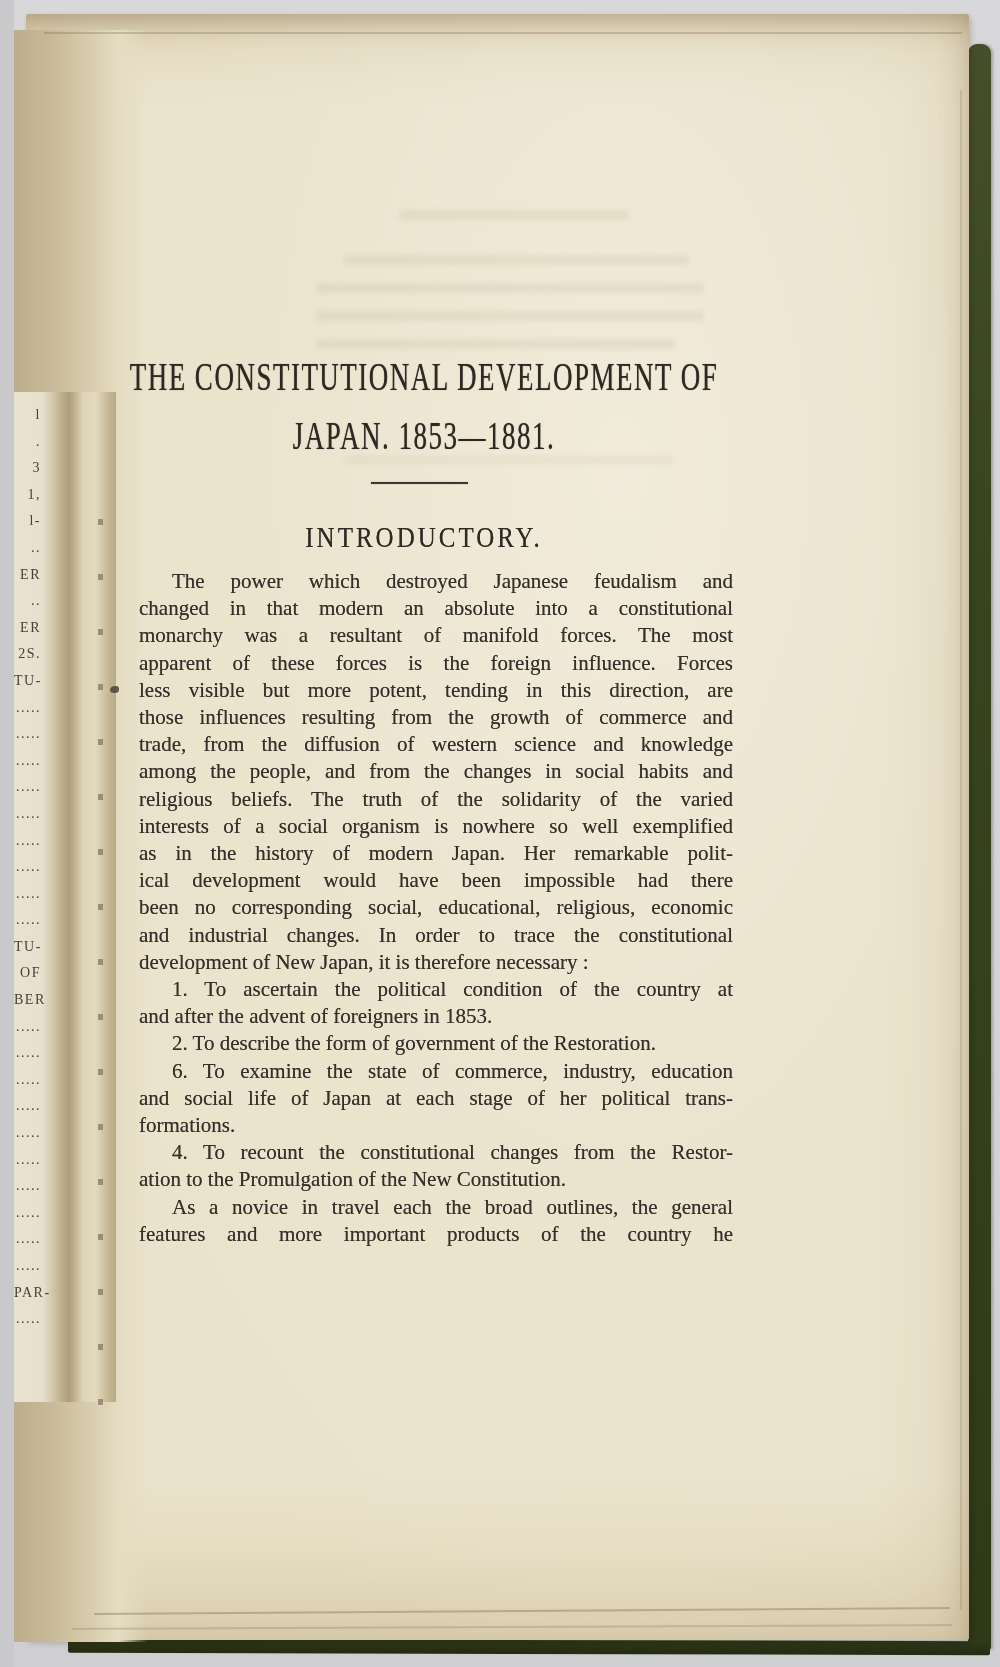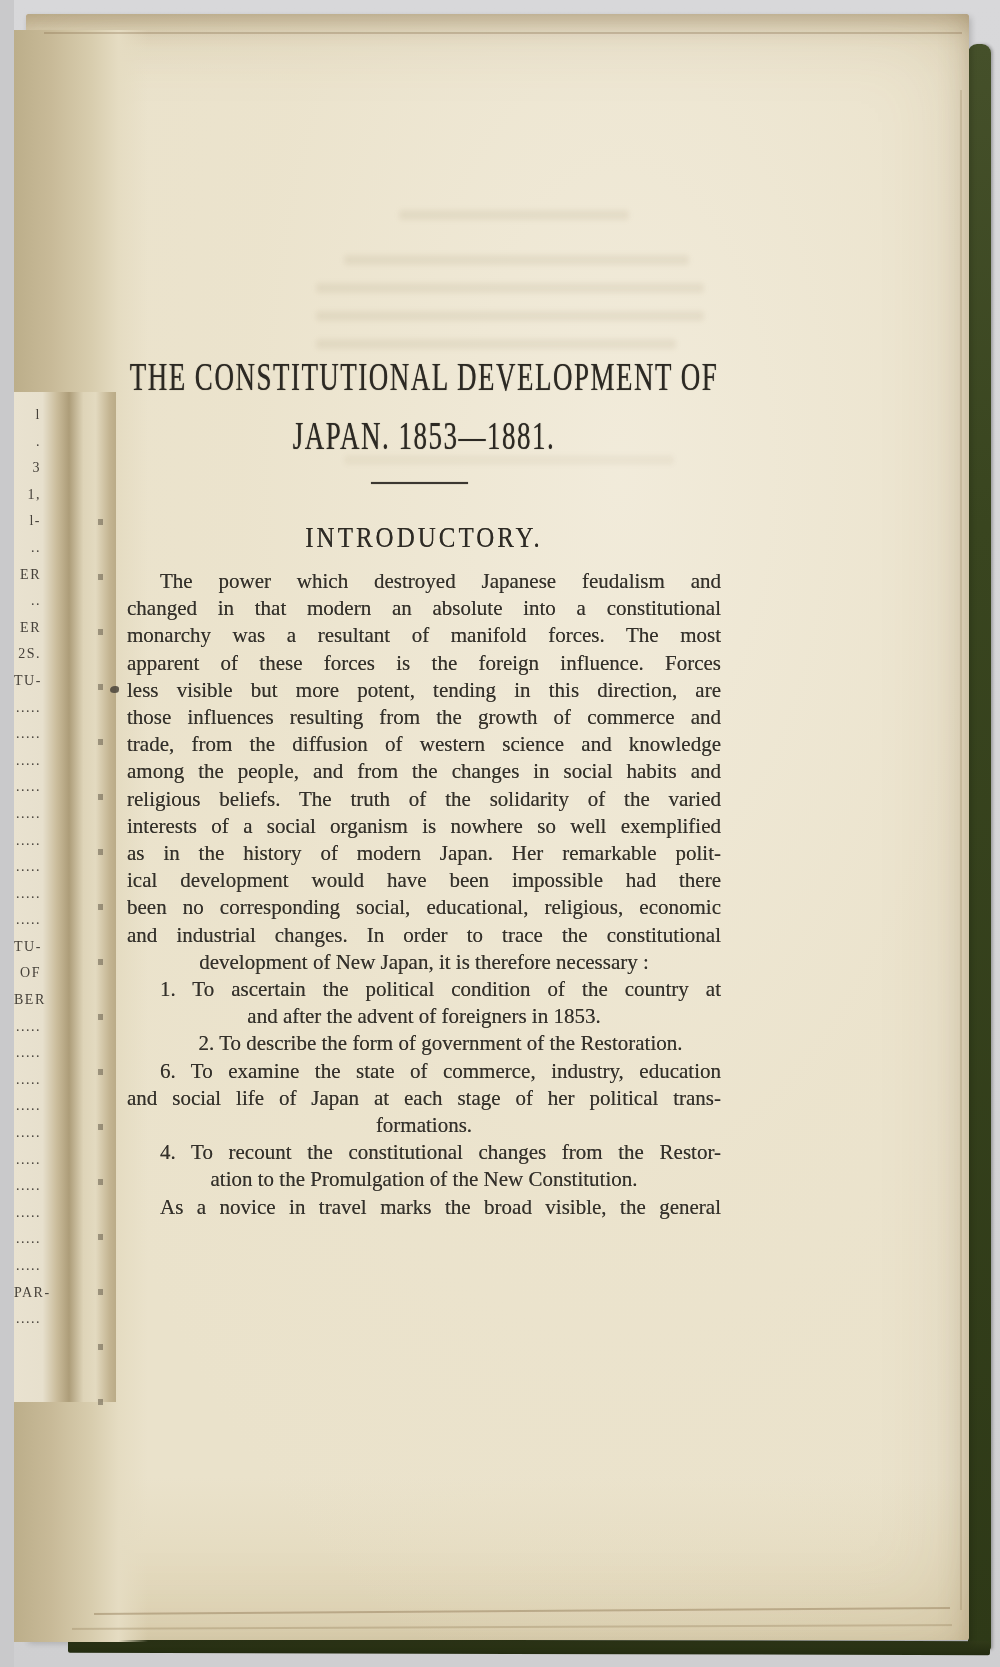--- a/index.html
+++ b/index.html
@@ -99,23 +99,23 @@
   .title-rule {
     left:357px; top:482px; width:97px; height:2px;
     background:#3b3731; box-shadow:0 0 1px rgba(59,55,49,.8);
   }
   .section-heading {
     left:113px; top:521px; width:594px; text-align:center;
     font-size:25px; letter-spacing:3px; white-space:nowrap;
     transform:scaleY(1.2); transform-origin:50% 0;
     color:#2e2b25; text-shadow:0 0 .6px rgba(46,43,37,.7);
   }
-  .body-block { left:113px; top:568px; width:594px; font-size:21px; line-height:27.2px; }
+  .body-block { left:125px; top:568px; width:594px; font-size:21px; line-height:27.2px; }
   .bline { text-align:justify; text-align-last:justify; white-space:normal; }
-  .bline.nj { text-align:center; text-align-last:auto; }
+  .bline.nj { text-align:left; text-align-last:auto; }
   .bline.ind { text-indent:33px; }
 
   
   .fragments {
     position:absolute; left:0; top:402px; width:27px;
     font-size:14px; line-height:26.6px; text-align:right;
     color:#46413a; letter-spacing:1.5px; filter:blur(.35px);
   }
   .frag { height:26.6px; overflow:visible; white-space:nowrap; }
 </style>
@@ -166,21 +166,22 @@
     <div class="bline">and industrial changes.  In order to trace the constitutional</div>
     <div class="bline nj">development of New Japan, it is therefore necessary :</div>
     <div class="bline ind">1.  To ascertain the political condition of the country at</div>
     <div class="bline nj">and after the advent of foreigners in 1853.</div>
     <div class="bline nj ind">2.  To describe the form of government of the Restoration.</div>
     <div class="bline ind">6.  To examine the state of commerce, industry, education</div>
     <div class="bline">and social life of Japan at each stage of her political trans-</div>
     <div class="bline nj">formations.</div>
     <div class="bline ind">4.  To recount the constitutional changes from the Restor-</div>
     <div class="bline nj">ation to the Promulgation of the New Constitution.</div>
-    <div class="bline ind">As a novice in travel marks the broad visible, the general</div>
+    <div class="bline ind">As a novice in travel each the broad outlines, the general</div>
+    <div class="bline">features and more important products of the country he</div>
   </div>
 
   <div class="fragments">
 
   <div class="frag">l</div>
       <div class="frag">.</div>
       <div class="frag">3</div>
       <div class="frag">1,</div>
       <div class="frag">l-</div>
       <div class="frag">..</div>

